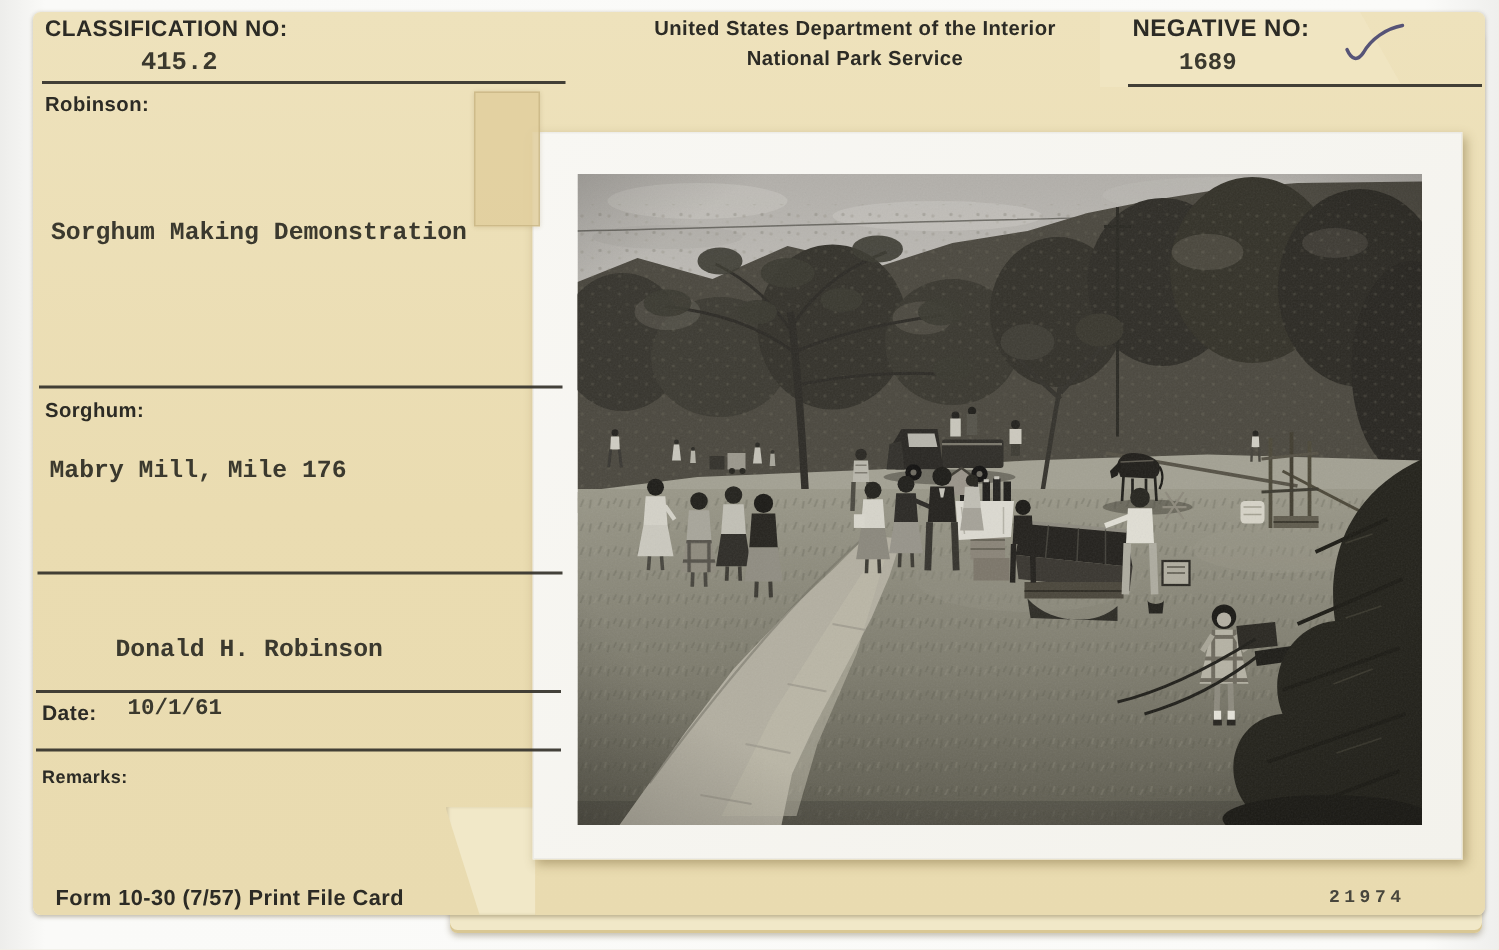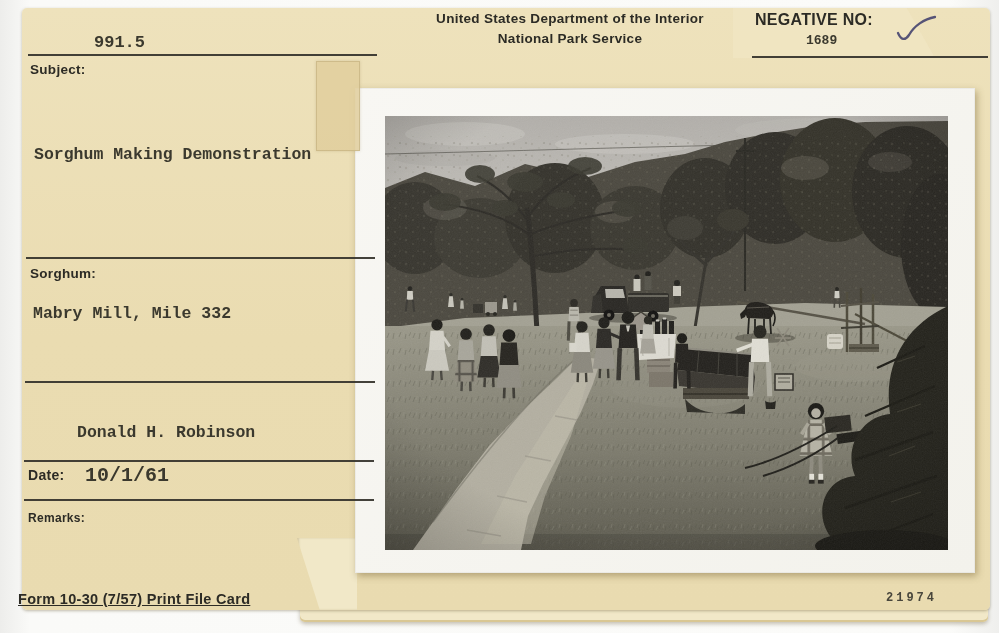--- a/index.html
+++ b/index.html
@@ -40,52 +40,53 @@
 </head>
 <body>
 
 <div class="stage">
 
   <div class="under-card"></div>
   <div class="main-card"></div>
   <div class="corner-flap"></div>
   <div class="notch-reveal"></div>
 
-  <div class="typed" style="left:94px;top:33px;font-size:17px;">991.5</div>
+  <div class="lbl" style="left:30px;top:11px;font-size:15px;">CLASSIFICATION NO:</div>
+  <div class="typed" style="left:94px;top:33px;font-size:17px;">415.2</div>
   <div class="rule" style="left:28px;top:54px;width:349px;"></div>
 
   <div class="hdr" style="top:31px;">National Park Service</div>
   <div class="hdr" style="top:11px;">United States Department of the Interior</div>
 
   <div class="lbl" style="left:755px;top:11px;font-size:16px;">NEGATIVE NO:</div>
-  <div class="typed" style="left:806px;top:33px;font-size:13px;">1689</div>
+  <div class="typed" style="left:786px;top:33px;font-size:16px;">1689</div>
   <div class="rule" style="left:752px;top:56px;width:236px;"></div>
 
   <svg class="pen" width="48" height="36" viewBox="0 0 48 36">
     <path d="M5,21 C8,28 12,29 16,23 C21,14 31,7 42,5" fill="none" stroke="#45446f" stroke-width="2.3" stroke-linecap="round" opacity=".9"></path>
   </svg>
 
-  <div class="lbl" style="left:30px;top:62px;font-size:13.5px;">Subject:</div>
+  <div class="lbl" style="left:30px;top:62px;font-size:13.5px;">Robinson:</div>
   <div class="typed" style="left:34px;top:119px;font-size:16.5px;margin-top:26px;">Sorghum Making Demonstration</div>
 
   <div class="rule" style="left:26px;top:257px;width:349px;"></div>
   <div class="lbl" style="left:30px;top:266px;font-size:13.5px;">Sorghum:</div>
-  <div class="typed" style="left:33px;top:304px;font-size:16.5px;">Mabry Mill, Mile 332</div>
+  <div class="typed" style="left:33px;top:304px;font-size:16.5px;">Mabry Mill, Mile 176</div>
 
   <div class="rule" style="left:25px;top:381px;width:350px;"></div>
   <div class="typed" style="left:33px;top:423px;font-size:16.5px;margin-left:44px;">Donald H. Robinson</div>
 
   <div class="rule" style="left:24px;top:460px;width:350px;"></div>
   <div class="lbl" style="left:28px;top:467px;font-size:14px;">Date:</div>
-  <div class="typed" style="left:85px;top:464px;font-size:20px;">10/1/61</div>
+  <div class="typed" style="left:85px;top:464px;font-size:15px;">10/1/61</div>
 
   <div class="rule" style="left:24px;top:499px;width:350px;"></div>
   <div class="lbl" style="left:28px;top:511px;font-size:12px;">Remarks:</div>
 
-  <div class="lbl" style="left:18px;top:591px;font-size:14.5px;text-decoration:underline;">Form 10-30 (7/57) Print File Card</div>
+  <div class="lbl" style="left:37px;top:591px;font-size:14.5px;">Form 10-30 (7/57) Print File Card</div>
   <div class="stamp">21974</div>
 
   <div class="photo">
     <svg width="563" height="434" viewBox="0 0 563 434">
       <defs>
         <linearGradient id="skyG" x1="0" y1="0" x2="0" y2="1">
           <stop offset="0" stop-color="#b2afaa"></stop>
             <stop offset="1" stop-color="#c6c4be"></stop>
         </linearGradient>
         <linearGradient id="grassG" x1="0" y1="0" x2="0" y2="1">

